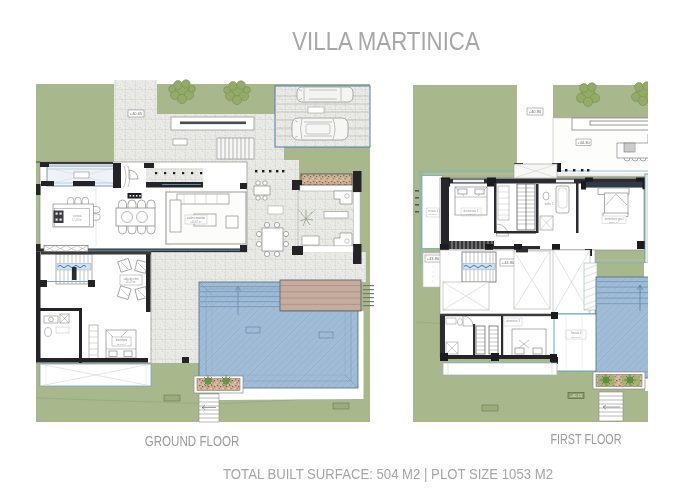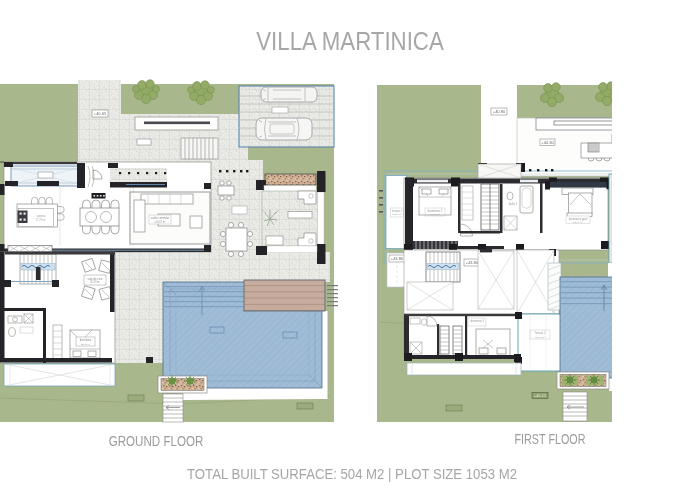--- a/index.html
+++ b/index.html
@@ -1,17 +1,17 @@
 <!DOCTYPE html>
 <html><head>
 <meta charset="utf-8">
 <style>
   html,body{margin:0;padding:0;background:#fff;}
   #page{position:relative;width:612px;height:500px;overflow:hidden;background:#f97316;
-        font-family:"Liberation Sans", sans-serif;}
+        font-family:"Liberation Sans", sans-serif;margin-left:36px;}
   svg{display:block;}
 </style>
 </head>
 <body>
 <div id="page">
 <svg width="700" height="500" viewBox="0 0 700 500">
 <defs>
   <pattern id="pave" width="10" height="10" patternUnits="userSpaceOnUse">
     <rect width="10" height="10" fill="#eaeae6"></rect>
     <path d="M0 9.6 H10 M9.6 0 V10" stroke="#dcdcd5" stroke-width="0.8" fill="none"></path>

